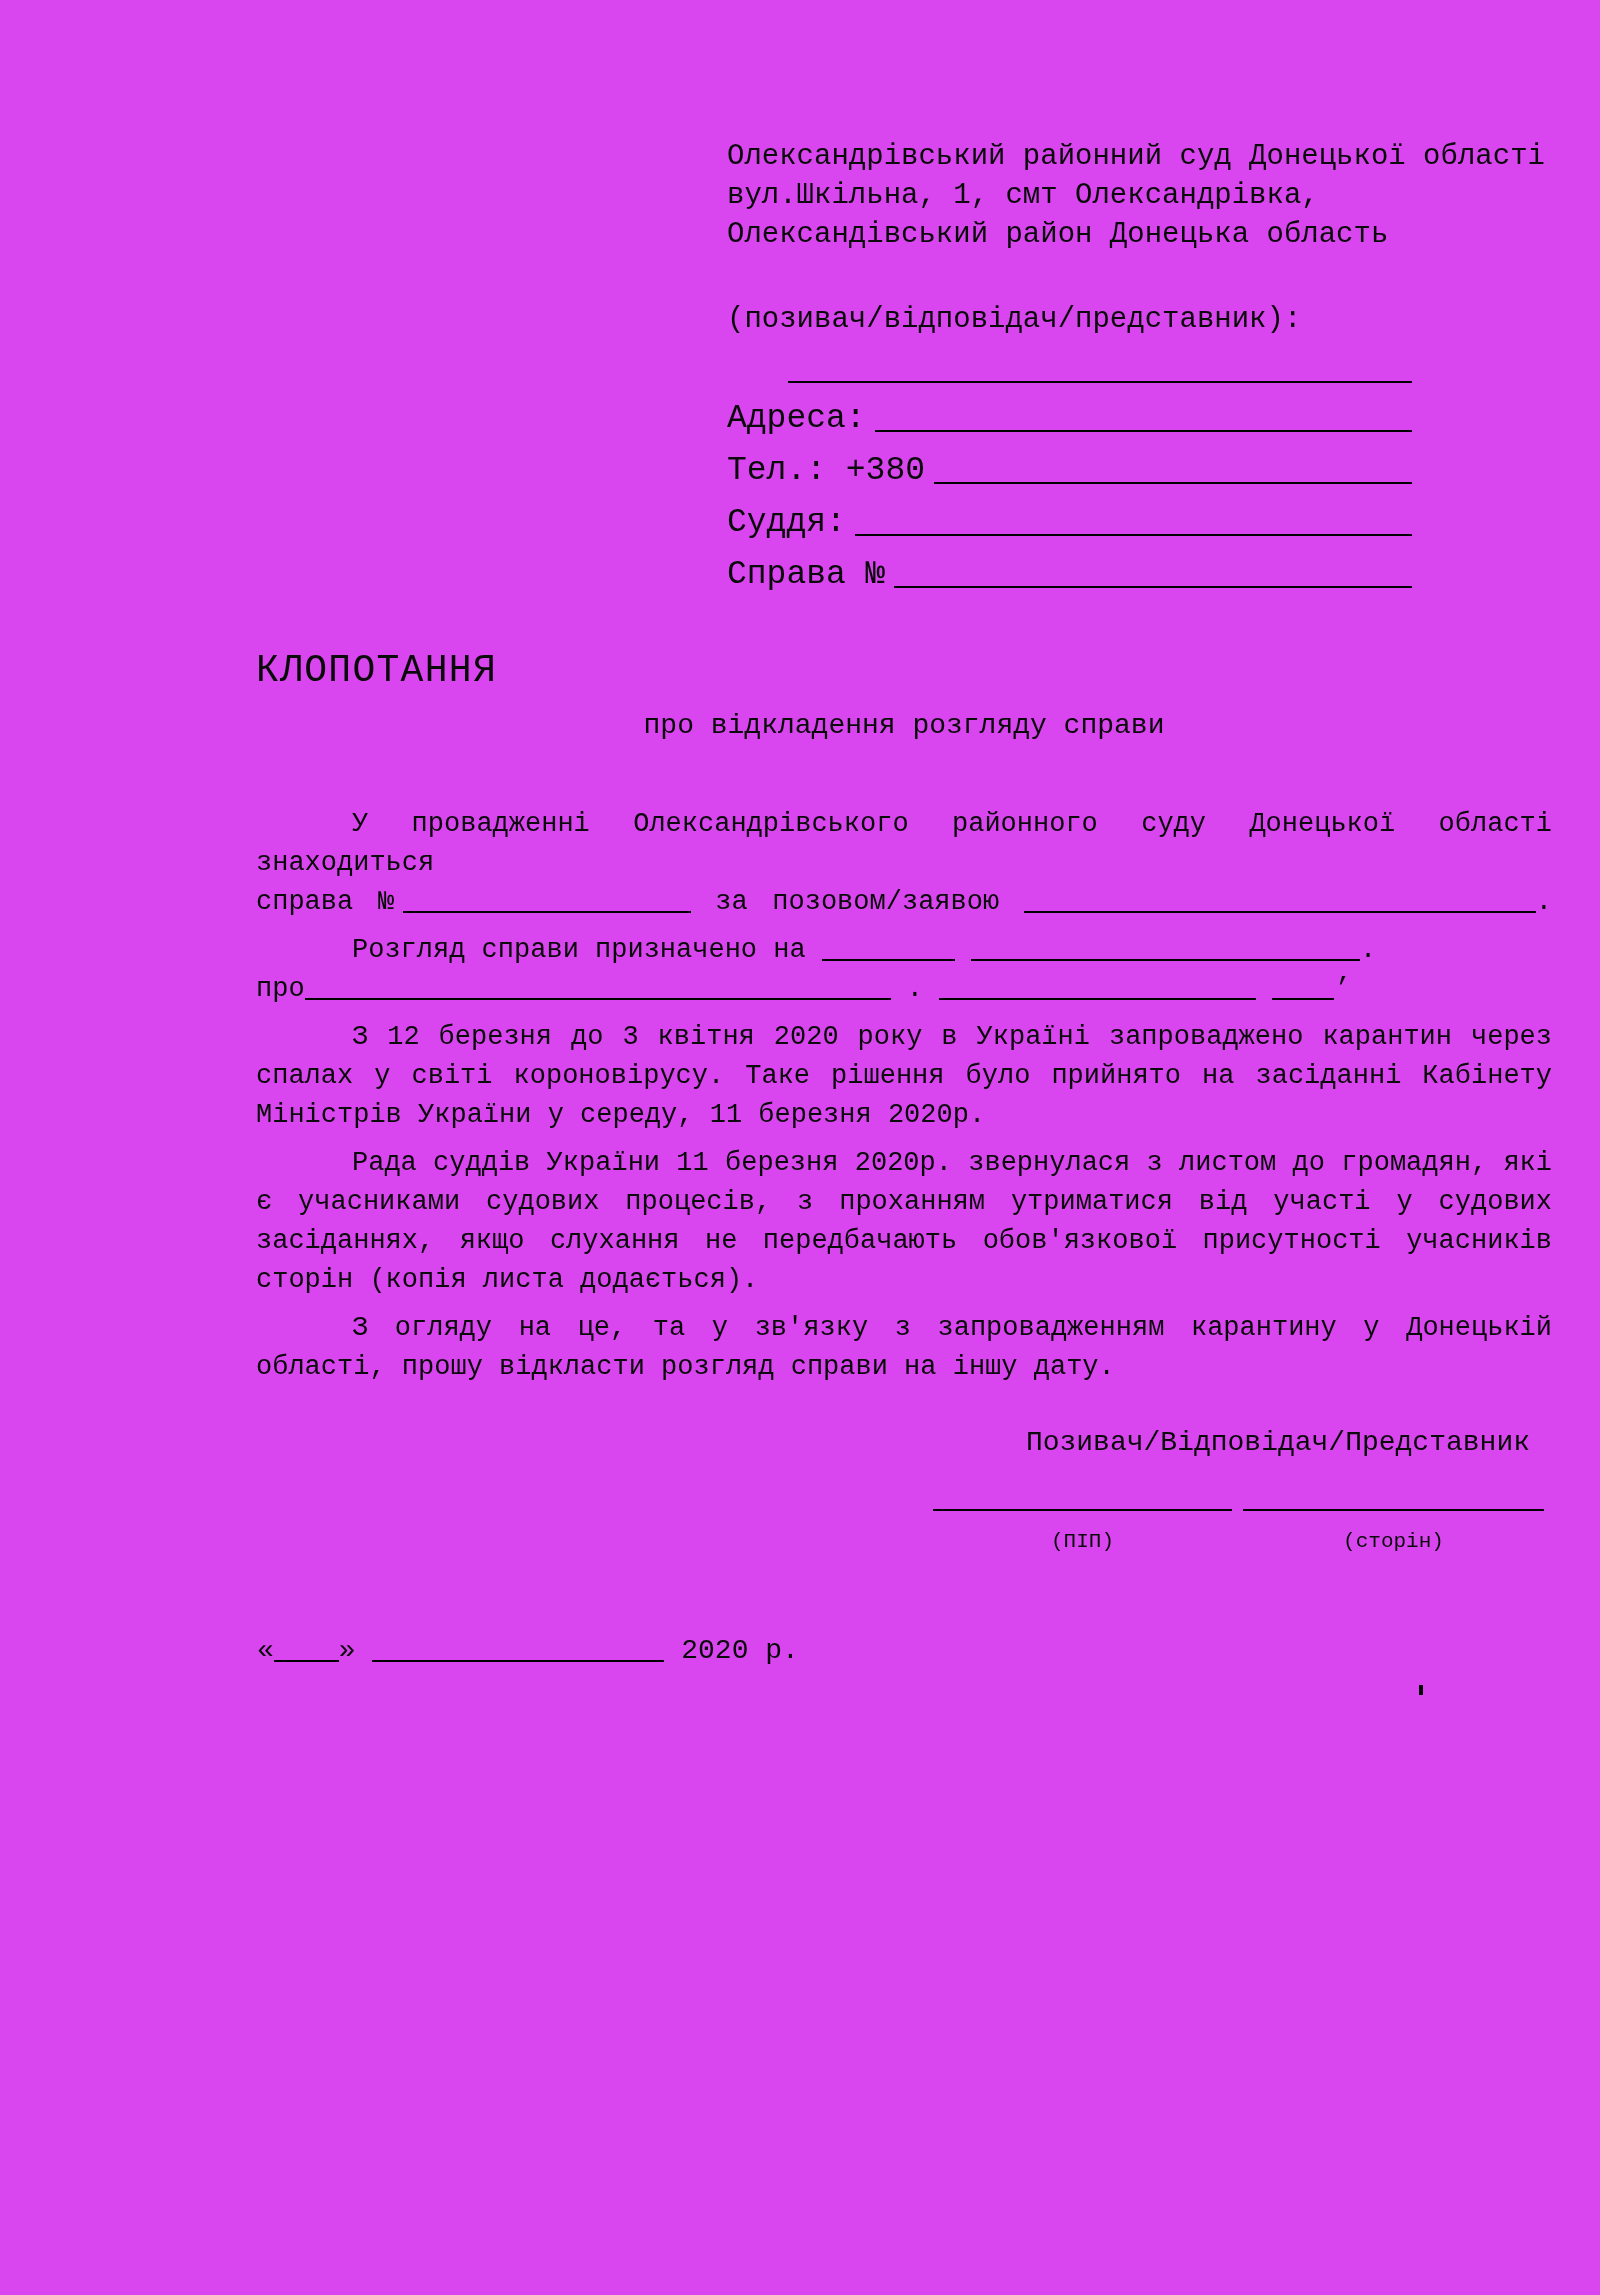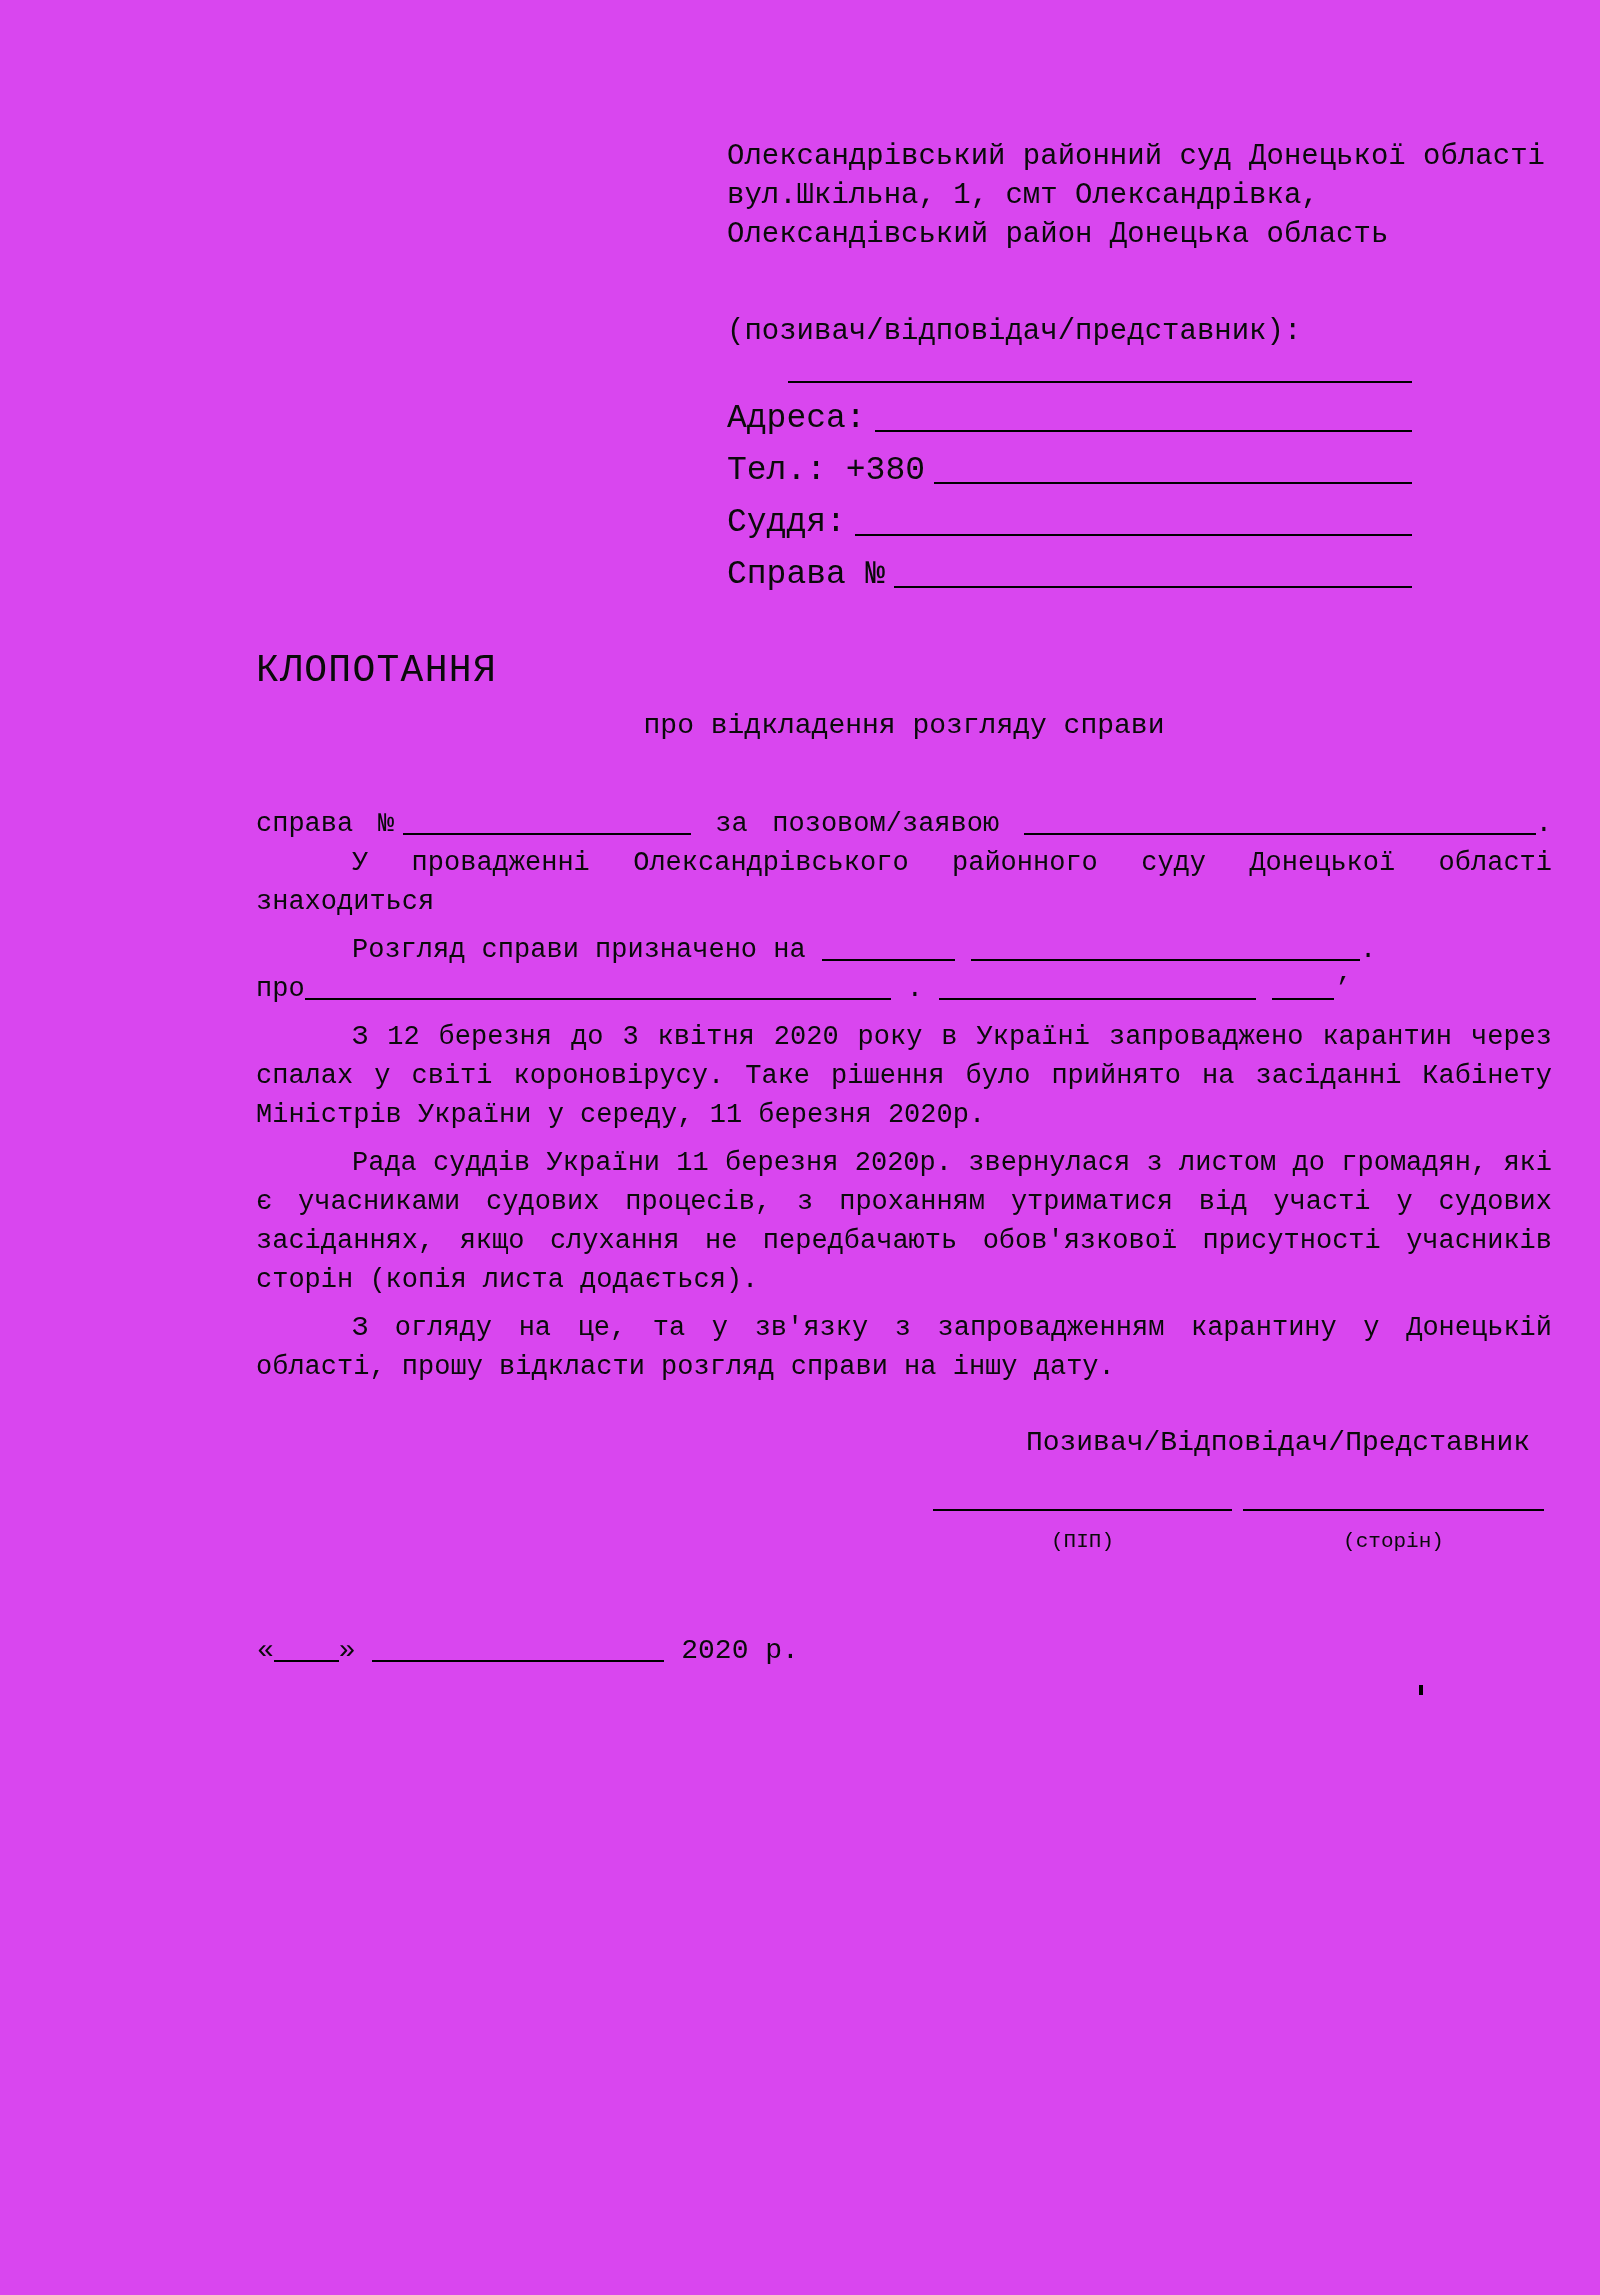--- a/index.html
+++ b/index.html
@@ -9,21 +9,21 @@
     background:#d946ef;
     color:#0a0a0a;
     font-family:Liberation Mono, monospace;
     overflow:hidden;
   }
   
   .court-block{
     position:absolute;left:727px;top:137px;width:765px;
     font-size:29px;line-height:39px;white-space:nowrap;
   }
-  .party-label{margin-top:58px;}
+  .party-label{margin-top:46px;}
   
   .fields-block{position:absolute;left:727px;top:362px;width:685px;font-size:33px;}
   .blank-line{height:19.4px;border-bottom:2.6px solid #000;margin-left:61px;}
   .frow{display:flex;align-items:flex-end;height:52px;}
   .frow .flabel{white-space:nowrap;line-height:1;margin-bottom:0px;}
   .frow .ful{flex:1 1 auto;border-bottom:2.6px solid #000;margin-left:9px;height:0;margin-bottom:3.9px;}
   
   .doc-title{
     position:absolute;left:256px;top:649px;width:1296px;
     font-size:38px;letter-spacing:1.3px;
@@ -86,27 +86,27 @@
       <span class="flabel">Справа №</span>
       <span class="ful"></span>
     </div>
   </div>
 
   <div class="doc-title">КЛОПОТАННЯ</div>
   <div class="doc-subtitle">про відкладення розгляду справи</div>
 
   <div class="body-col">
 
+    <div class="jline indent">У провадженні Олександрівського районного суду Донецької області знаходиться</div>
     <div class="jline">
       <span>справа</span>
       <span class="nw"><span>№</span><span class="ul" style="width:288px"></span></span>
       <span>за позовом/заявою</span>
       <span class="nw"><span class="ul" style="width:512px"></span><span>.</span></span>
     </div>
-    <div class="jline indent">У провадженні Олександрівського районного суду Донецької області знаходиться</div>
     <div class="row-plain indent" style="margin-top:9px">
       <span>Розгляд справи призначено на</span>
       <span class="ul" style="width:133px"></span>
       <span class="ul" style="width:389px"></span><span>.</span>
     </div>
 
     <div class="row-plain">
       <span>про</span><span class="ul" style="width:586px"></span>
       <span>.</span>
       <span class="ul" style="width:317px"></span>

